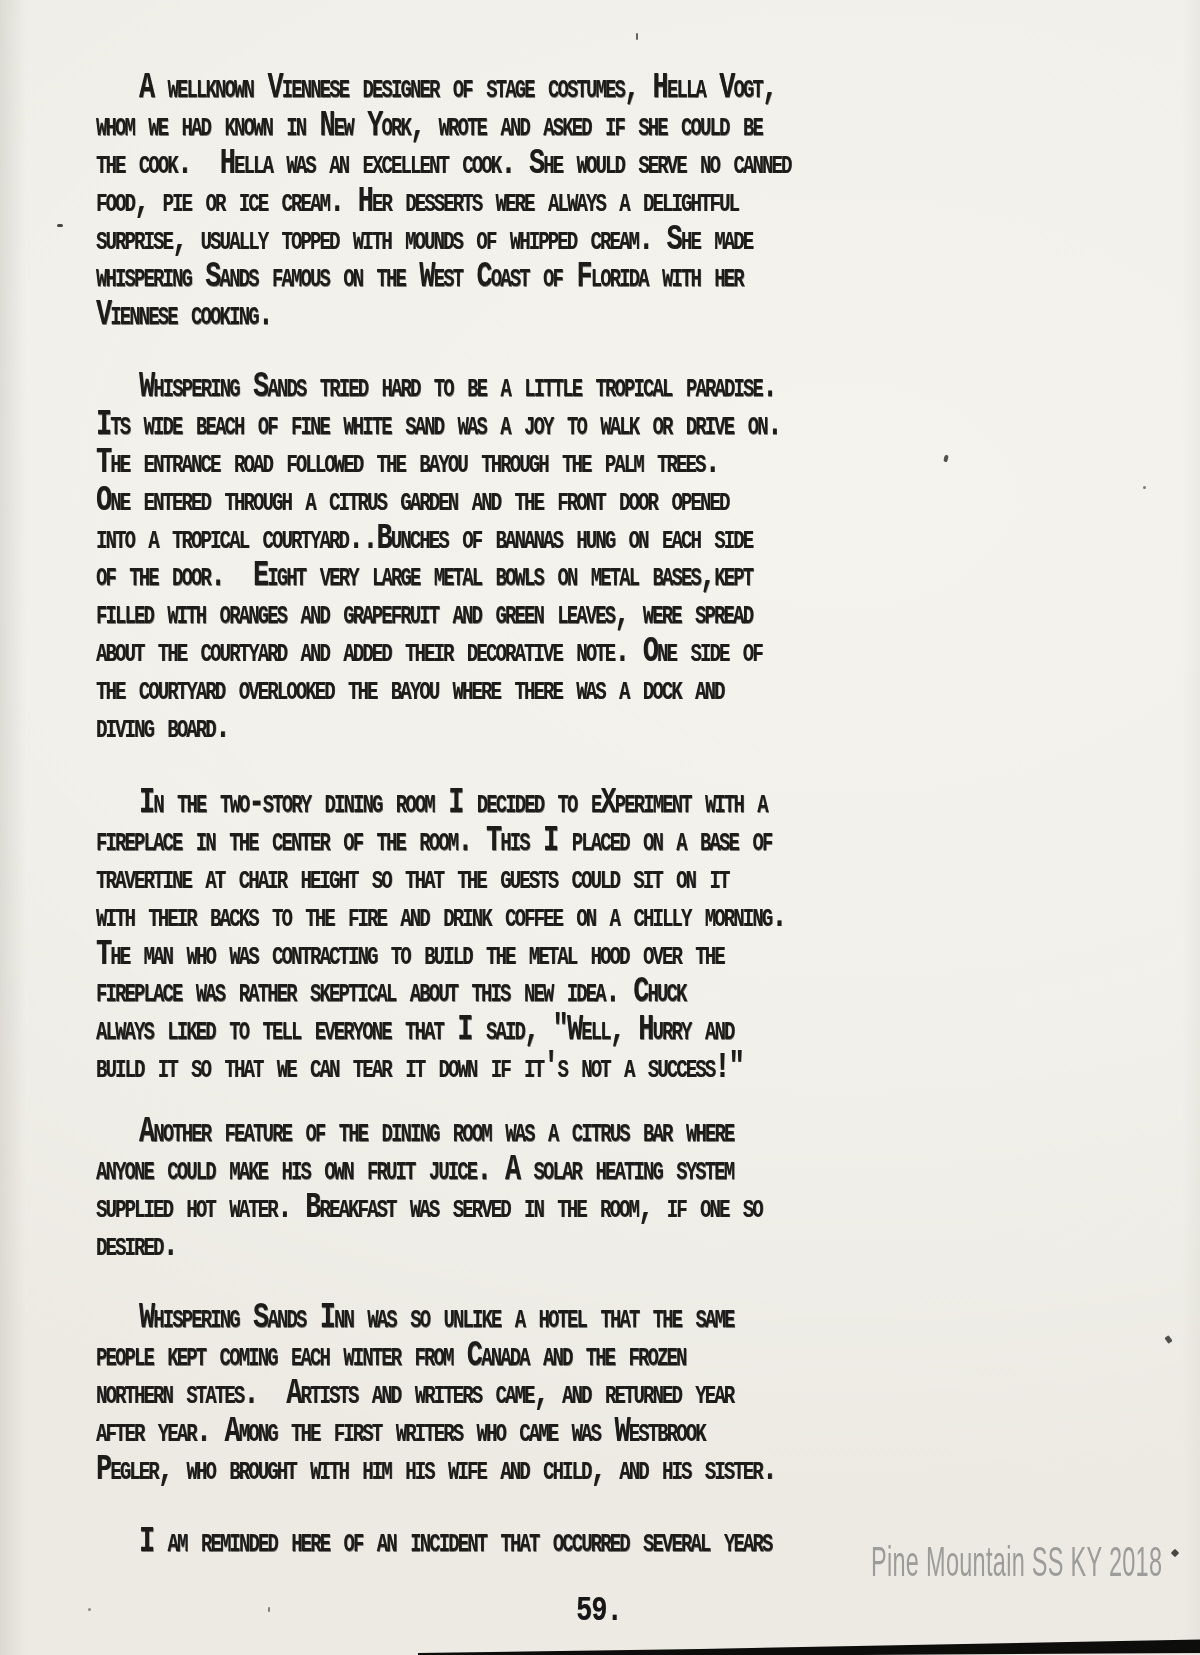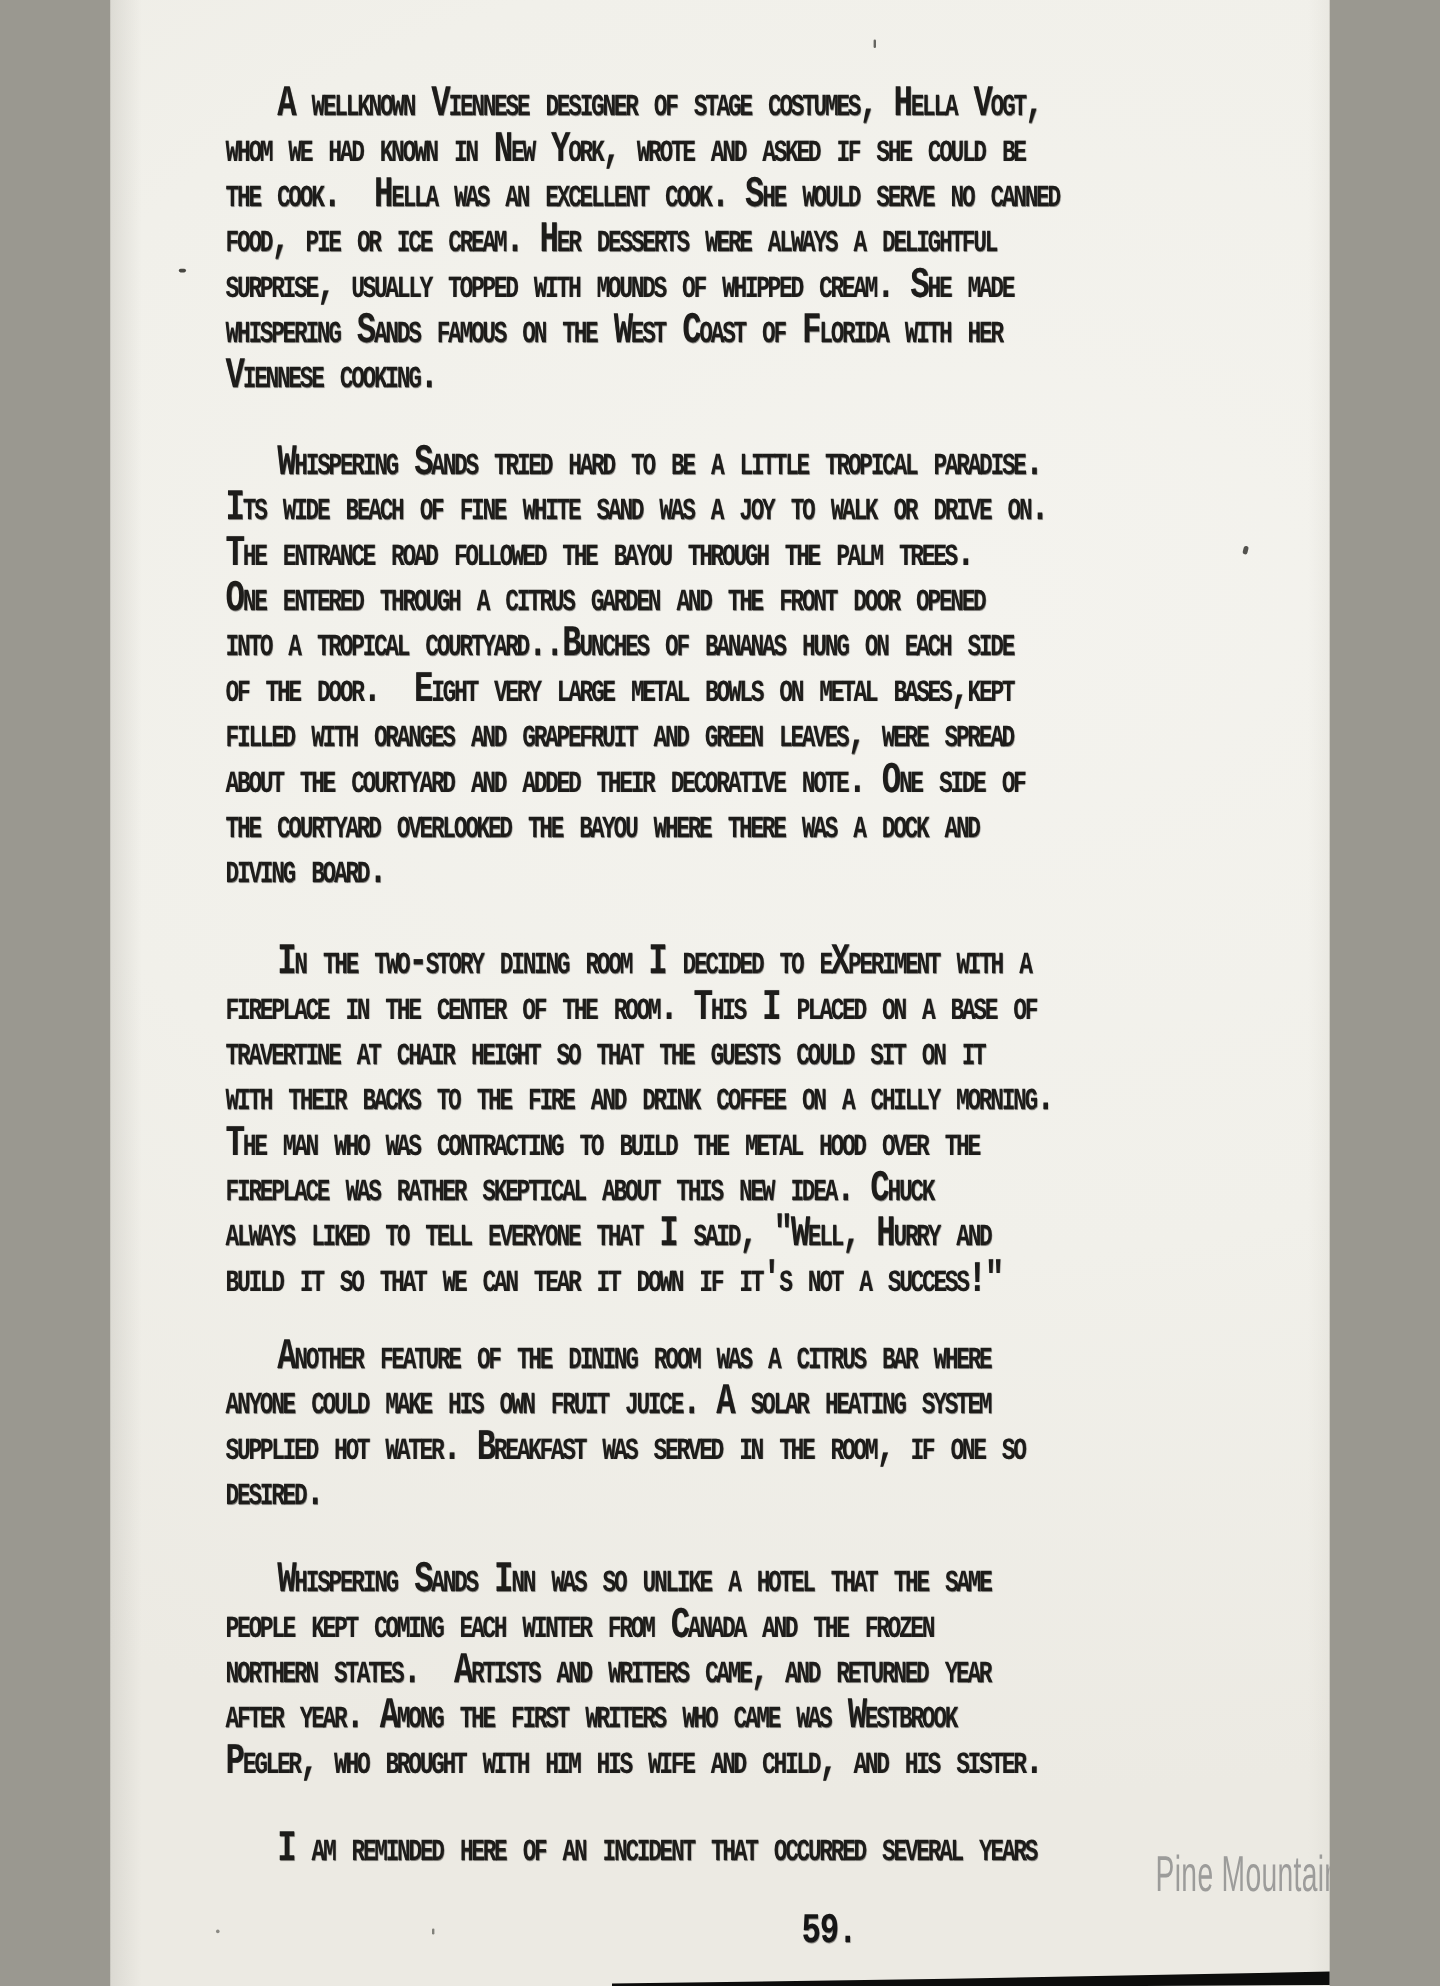--- a/index.html
+++ b/index.html
@@ -1,18 +1,18 @@
 <!DOCTYPE html>
 <html><head>
 <meta charset="utf-8">
 <style>
   html,body{margin:0;padding:0;background:#9a9890;}
   .page{
     position:relative;
-    width:1016px;height:1655px;
+    width:1200px;height:1655px;
     margin:0 auto;
     overflow:hidden;
     background:
       linear-gradient(90deg, rgba(205,203,196,.55) 0px, rgba(205,203,196,0) 26px),
       linear-gradient(270deg, rgba(210,208,200,.25) 0px, rgba(210,208,200,0) 18px),
       radial-gradient(1500px 1000px at 70% 30%, #f4f3ee 0%, #f1f0ea 55%, #eceae3 100%);
     font-family:"Liberation Mono","DejaVu Sans Mono",monospace;
   }
   
   .para{

